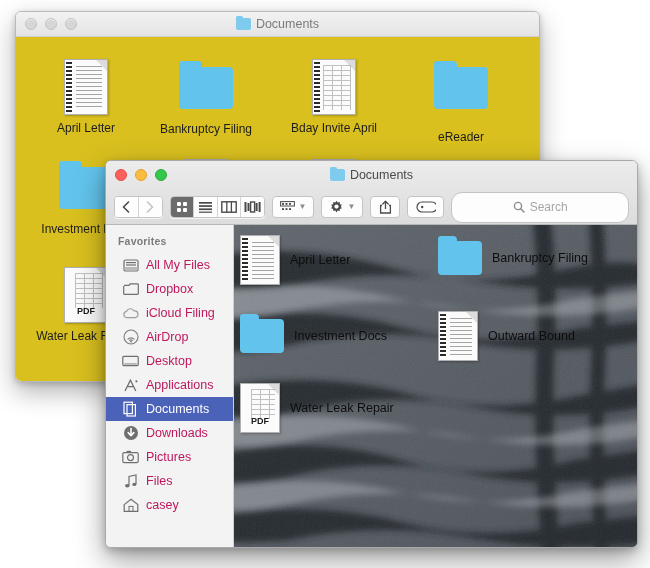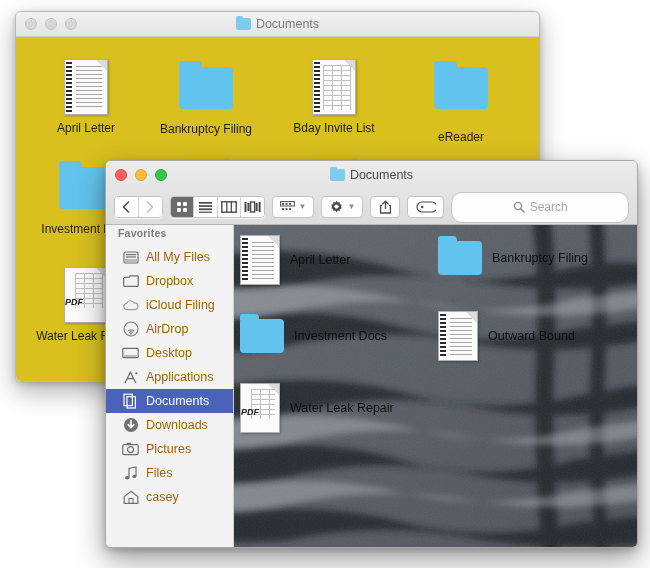--- a/index.html
+++ b/index.html
@@ -167,37 +167,38 @@
   #front-body {
     position: absolute;
     left: 0; right: 0; top: 64px; bottom: 0;
     display: flex;
   }
   
   #sidebar {
     width: 128px;
     background: #f3f3f3;
     border-right: 1px solid #cfcfcf;
+    padding-top: 8px;
     flex: none;
   }
   .sb-header {
     font-size: 10.5px;
     font-weight: bold;
     color: #7b7b7b;
     padding: 2px 0 6px 12px;
     letter-spacing: .2px;
   }
   .sb-item {
     display: flex;
     align-items: center;
     gap: 7px;
     height: 24px;
     padding-left: 16px;
     font-size: 12.5px;
-    color: #a16207;
+    color: #be185d;
   }
   .sb-item.selected {
     background: #4a62b8;
     color: #ffffff;
   }
   .sb-icon { width: 17px; height: 17px; flex:none; display:flex; align-items:center; justify-content:center; }
 
   
   #front-content {
     flex: 1;
@@ -259,26 +260,25 @@
   }
   .doc .lines {
     position: absolute;
     left: 11px; right: 5px; top: 6px; bottom: 5px;
     background: repeating-linear-gradient(to bottom,
       #888 0px, #888 1px, transparent 1px, transparent 4px);
     opacity: .75;
   }
   .doc .pdf-badge {
     position: absolute;
-    bottom: 15px; left: 0; right: 0;
-    text-align: left;
+    bottom: 6px; left: 0; right: 0;
+    text-align: center;
     font-size: 9px;
     font-weight: bold;
     color: #1c1c1c;
-    font-style: italic;
   }
   .doc .grid-lines {
     position: absolute;
     left: 10px; right: 4px; top: 5px; bottom: 4px;
     background:
       repeating-linear-gradient(to bottom, #9a9a9a 0px,#9a9a9a 1px, transparent 1px, transparent 5px),
       repeating-linear-gradient(to right, #9a9a9a 0px,#9a9a9a 1px, transparent 1px, transparent 9px);
     opacity:.6;
   }
   .d-lg { width: 44px; height: 56px; }
@@ -320,21 +320,21 @@
         <div class="folder"></div>
         <span class="label" style="margin-top:13px;">Bankruptcy Filing</span>
       </div>
 
       <div class="back-icon" style="left:258px; top:22px;">
         <div class="doc d-lg">
           <span class="spiral"></span>
             <span class="fold"></span>
             <span class="grid-lines"></span>
         </div>
-        <span class="label">Bday Invite List</span>
+        <span class="label">Bday Invite April</span>
       </div>
 
       <div class="back-icon" style="left:385px; top:30px;">
         <div class="folder"></div>
         <span class="label" style="margin-top:21px;">eReader</span>
       </div>
 
       <div class="back-icon" style="left:10px; top:130px;">
         <div class="folder"></div>
         <span class="label" style="margin-top:13px;">Investment Docs</span>

